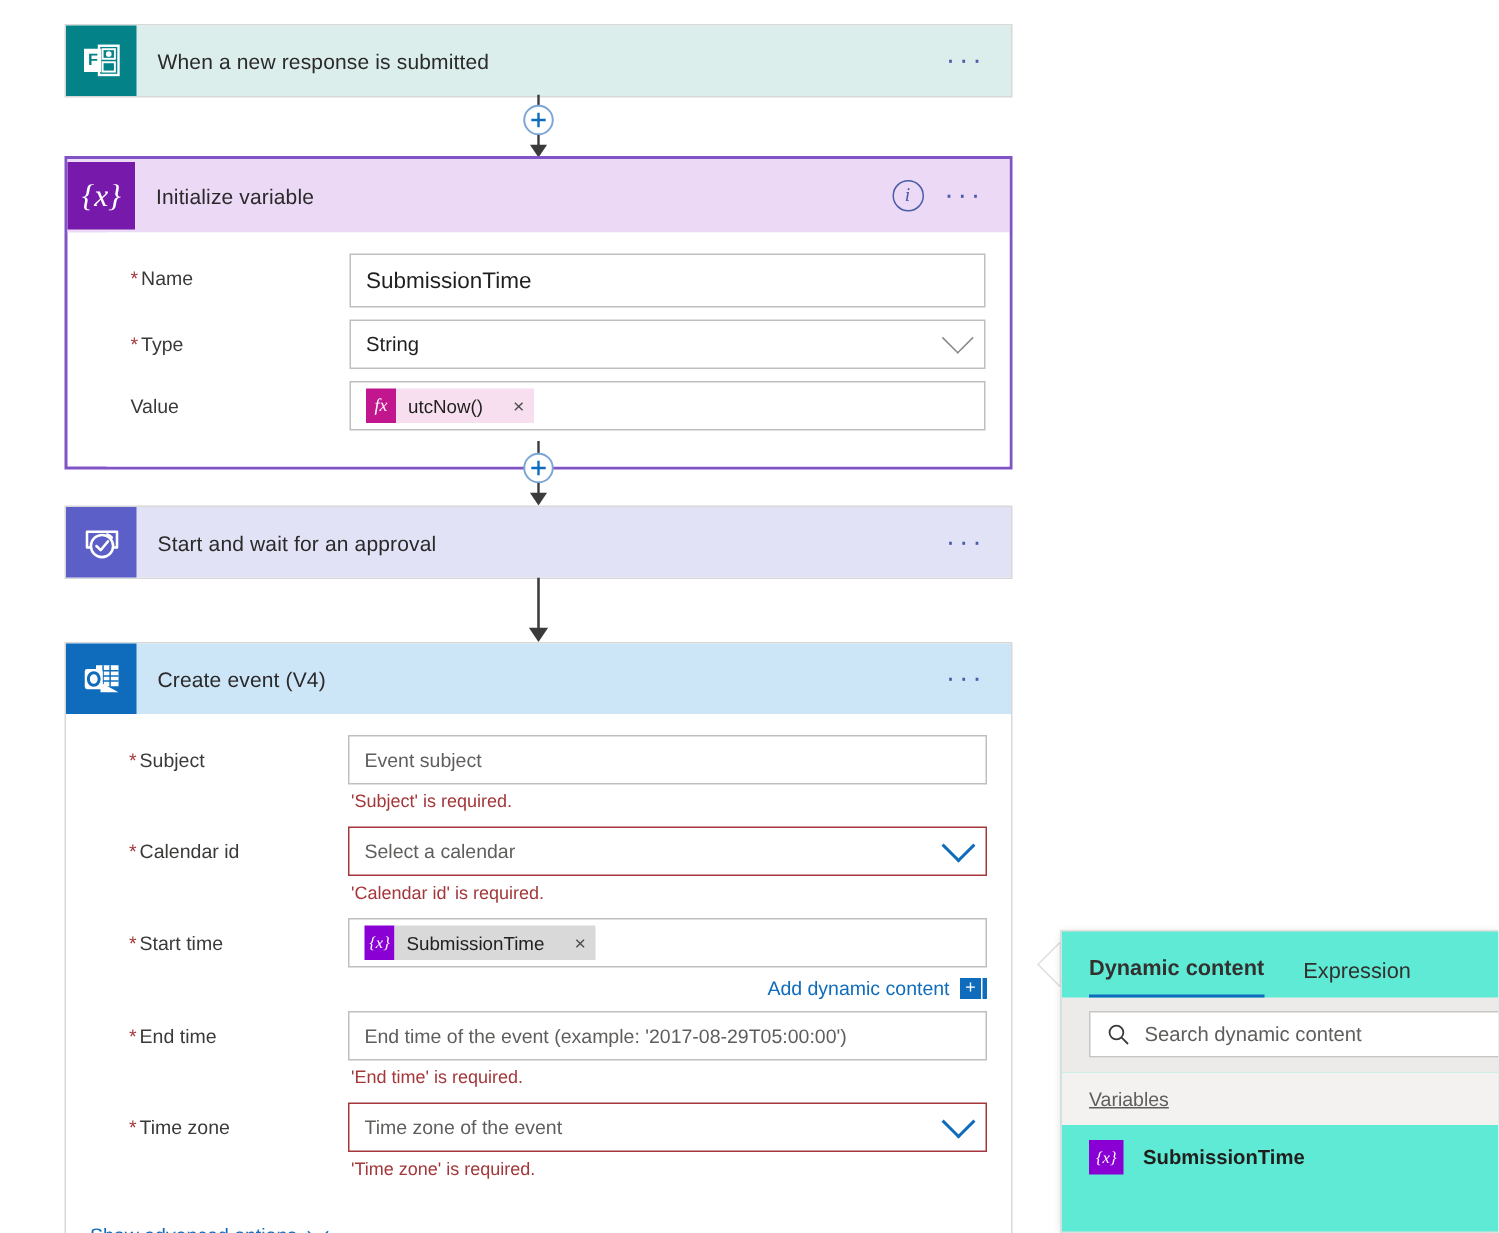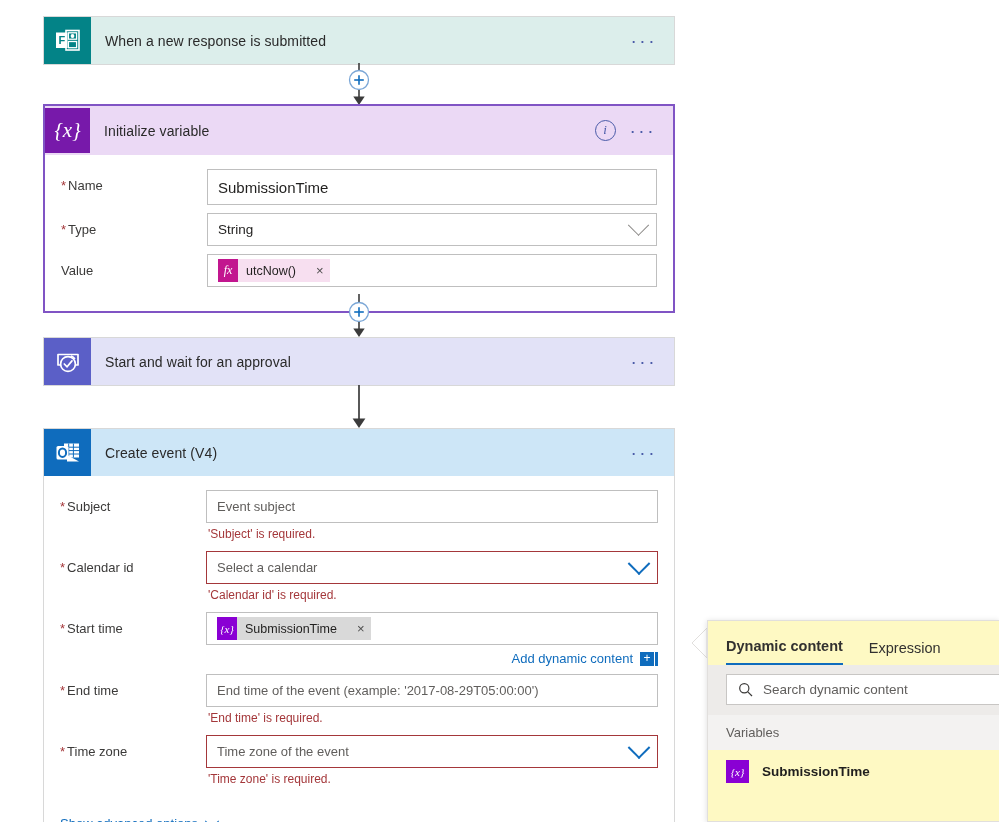--- a/index.html
+++ b/index.html
@@ -103,21 +103,21 @@
 
   .var-glyph {
     color: #ffffff;
     font-family: "Liberation Serif", serif;
     font-style: italic;
     font-size: 21px;
     line-height: 1;
   }
 
   
-  .card-body { padding: 14px 16px 16px 16px; background: #fff; }
+  .card-body { padding: 14px 16px 16px 16px; background: #fff; margin-left: 26px; }
 
   .field-row {
     display: flex;
     align-items: flex-start;
     margin-bottom: 8px;
   }
   .field-label {
     width: 146px;
     flex: 0 0 146px;
     font-size: 13px;
@@ -238,21 +238,21 @@
     width: 36px;
   }
 
   
   #dyn-panel {
     position: absolute;
     left: 707px;
     top: 620px;
     width: 292px;
     height: 202px;
-    background: #fef9c3;
+    background: #5eead4;
     border: 1px solid #e1dfdd;
     border-right: none;
     box-shadow: 0 1px 6px rgba(0,0,0,.14);
     box-sizing: border-box;
     overflow: hidden;
   }
   .dyn-callout {
     position: absolute;
     left: 691px;
     top: 628px;
@@ -291,20 +291,21 @@
     padding-left: 11px;
     box-sizing: border-box;
     width: 278px;
   }
   .dyn-search .ph { color: #605e5c; font-size: 13.5px; }
   .dyn-group-label {
     background: #f3f2f1;
     color: #605e5c;
     font-size: 13px;
     padding: 10px 0 10px 18px;
+    text-decoration: underline;
   }
   .dyn-item {
     display: flex;
     align-items: center;
     gap: 13px;
     padding: 10px 0 10px 18px;
     cursor: pointer;
   }
   .dyn-item-badge {
     width: 23px; height: 23px;

